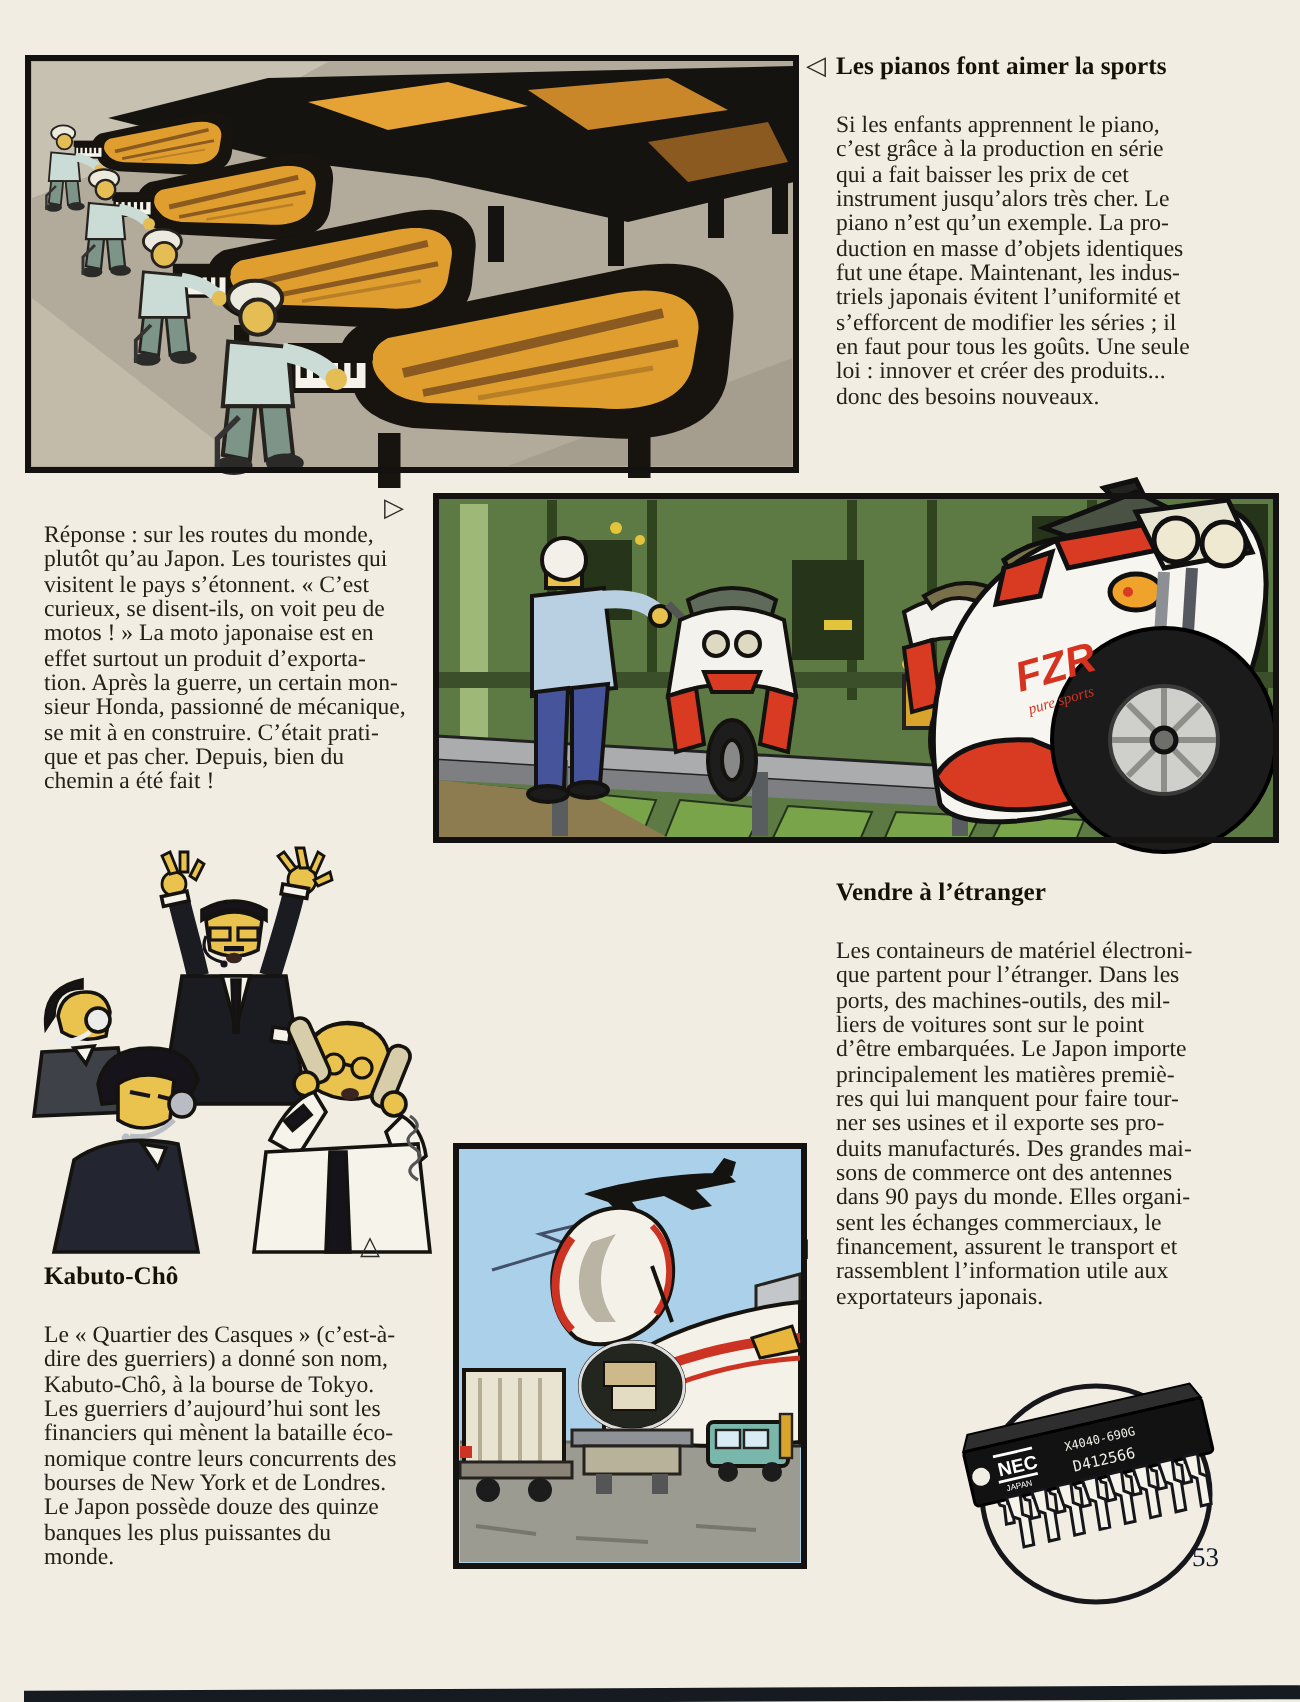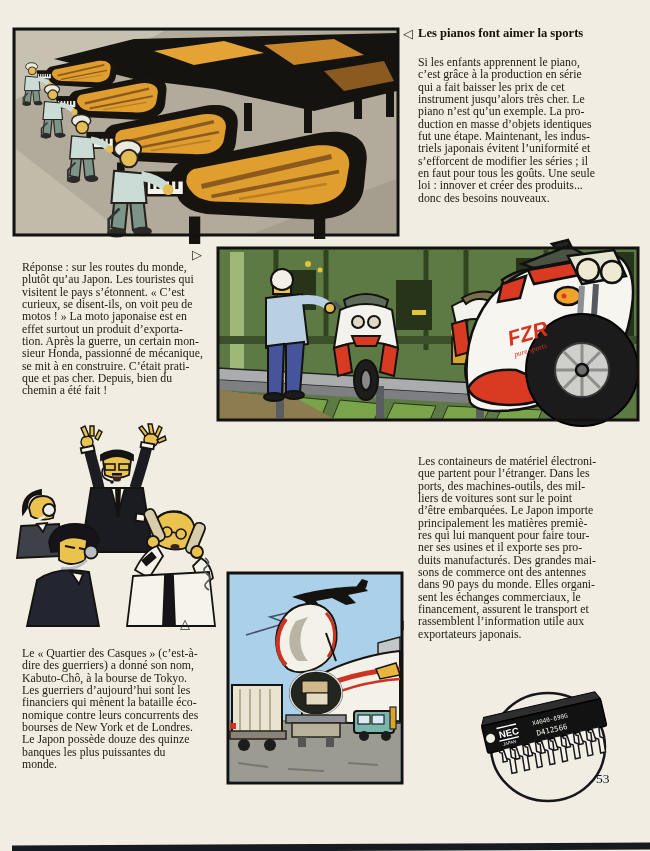--- a/index.html
+++ b/index.html
@@ -301,39 +301,41 @@
         <rect x="128" y="126" width="12" height="6" fill="#16141a" transform="rotate(-40 134 129)"></rect>
         <path d="M118,146 L194,142 L200,196 L112,196 Z" fill="#f5f3ea"></path>
         <path d="M150,146 l8,0 2,50 -12,0 z" fill="#16141a"></path>
         <path d="M190,128 q6,4 2,8 q-6,4 0,8 q6,4 0,8 q-5,4 2,8" fill="none" stroke="#555" stroke-width="1.6"></path>
       </g>
     </svg>
   </div>
 
   <section class="article" style="left:404px;top:439px;width:240px;">
     <span class="marker m-export">◁</span>
+    <h2 class="article-title">Vendre à l’étranger</h2>
     <div class="article-body">Les containeurs de matériel électroni-
 que partent pour l’étranger. Dans les
 ports, des machines-outils, des mil-
 liers de voitures sont sur le point
 d’être embarquées. Le Japon importe
 principalement les matières premiè-
 res qui lui manquent pour faire tour-
 ner ses usines et il exporte ses pro-
 duits manufacturés. Des grandes mai-
 sons de commerce ont des antennes
 dans 90 pays du monde. Elles organi-
 sent les échanges commerciaux, le
 financement, assurent le transport et
 rassemblent l’information utile aux
 exportateurs japonais.</div>
   </section>
 
   <section class="article" style="left:8px;top:631px;width:210px;">
     <span class="marker m-kabuto">△</span>
+    <h2 class="article-title">Kabuto-Chô</h2>
     <div class="article-body">Le « Quartier des Casques » (c’est-à-
 dire des guerriers) a donné son nom,
 Kabuto-Chô, à la bourse de Tokyo.
 Les guerriers d’aujourd’hui sont les
 financiers qui mènent la bataille éco-
 nomique contre leurs concurrents des
 bourses de New York et de Londres.
 Le Japon possède douze des quinze
 banques les plus puissantes du
 monde.</div>

